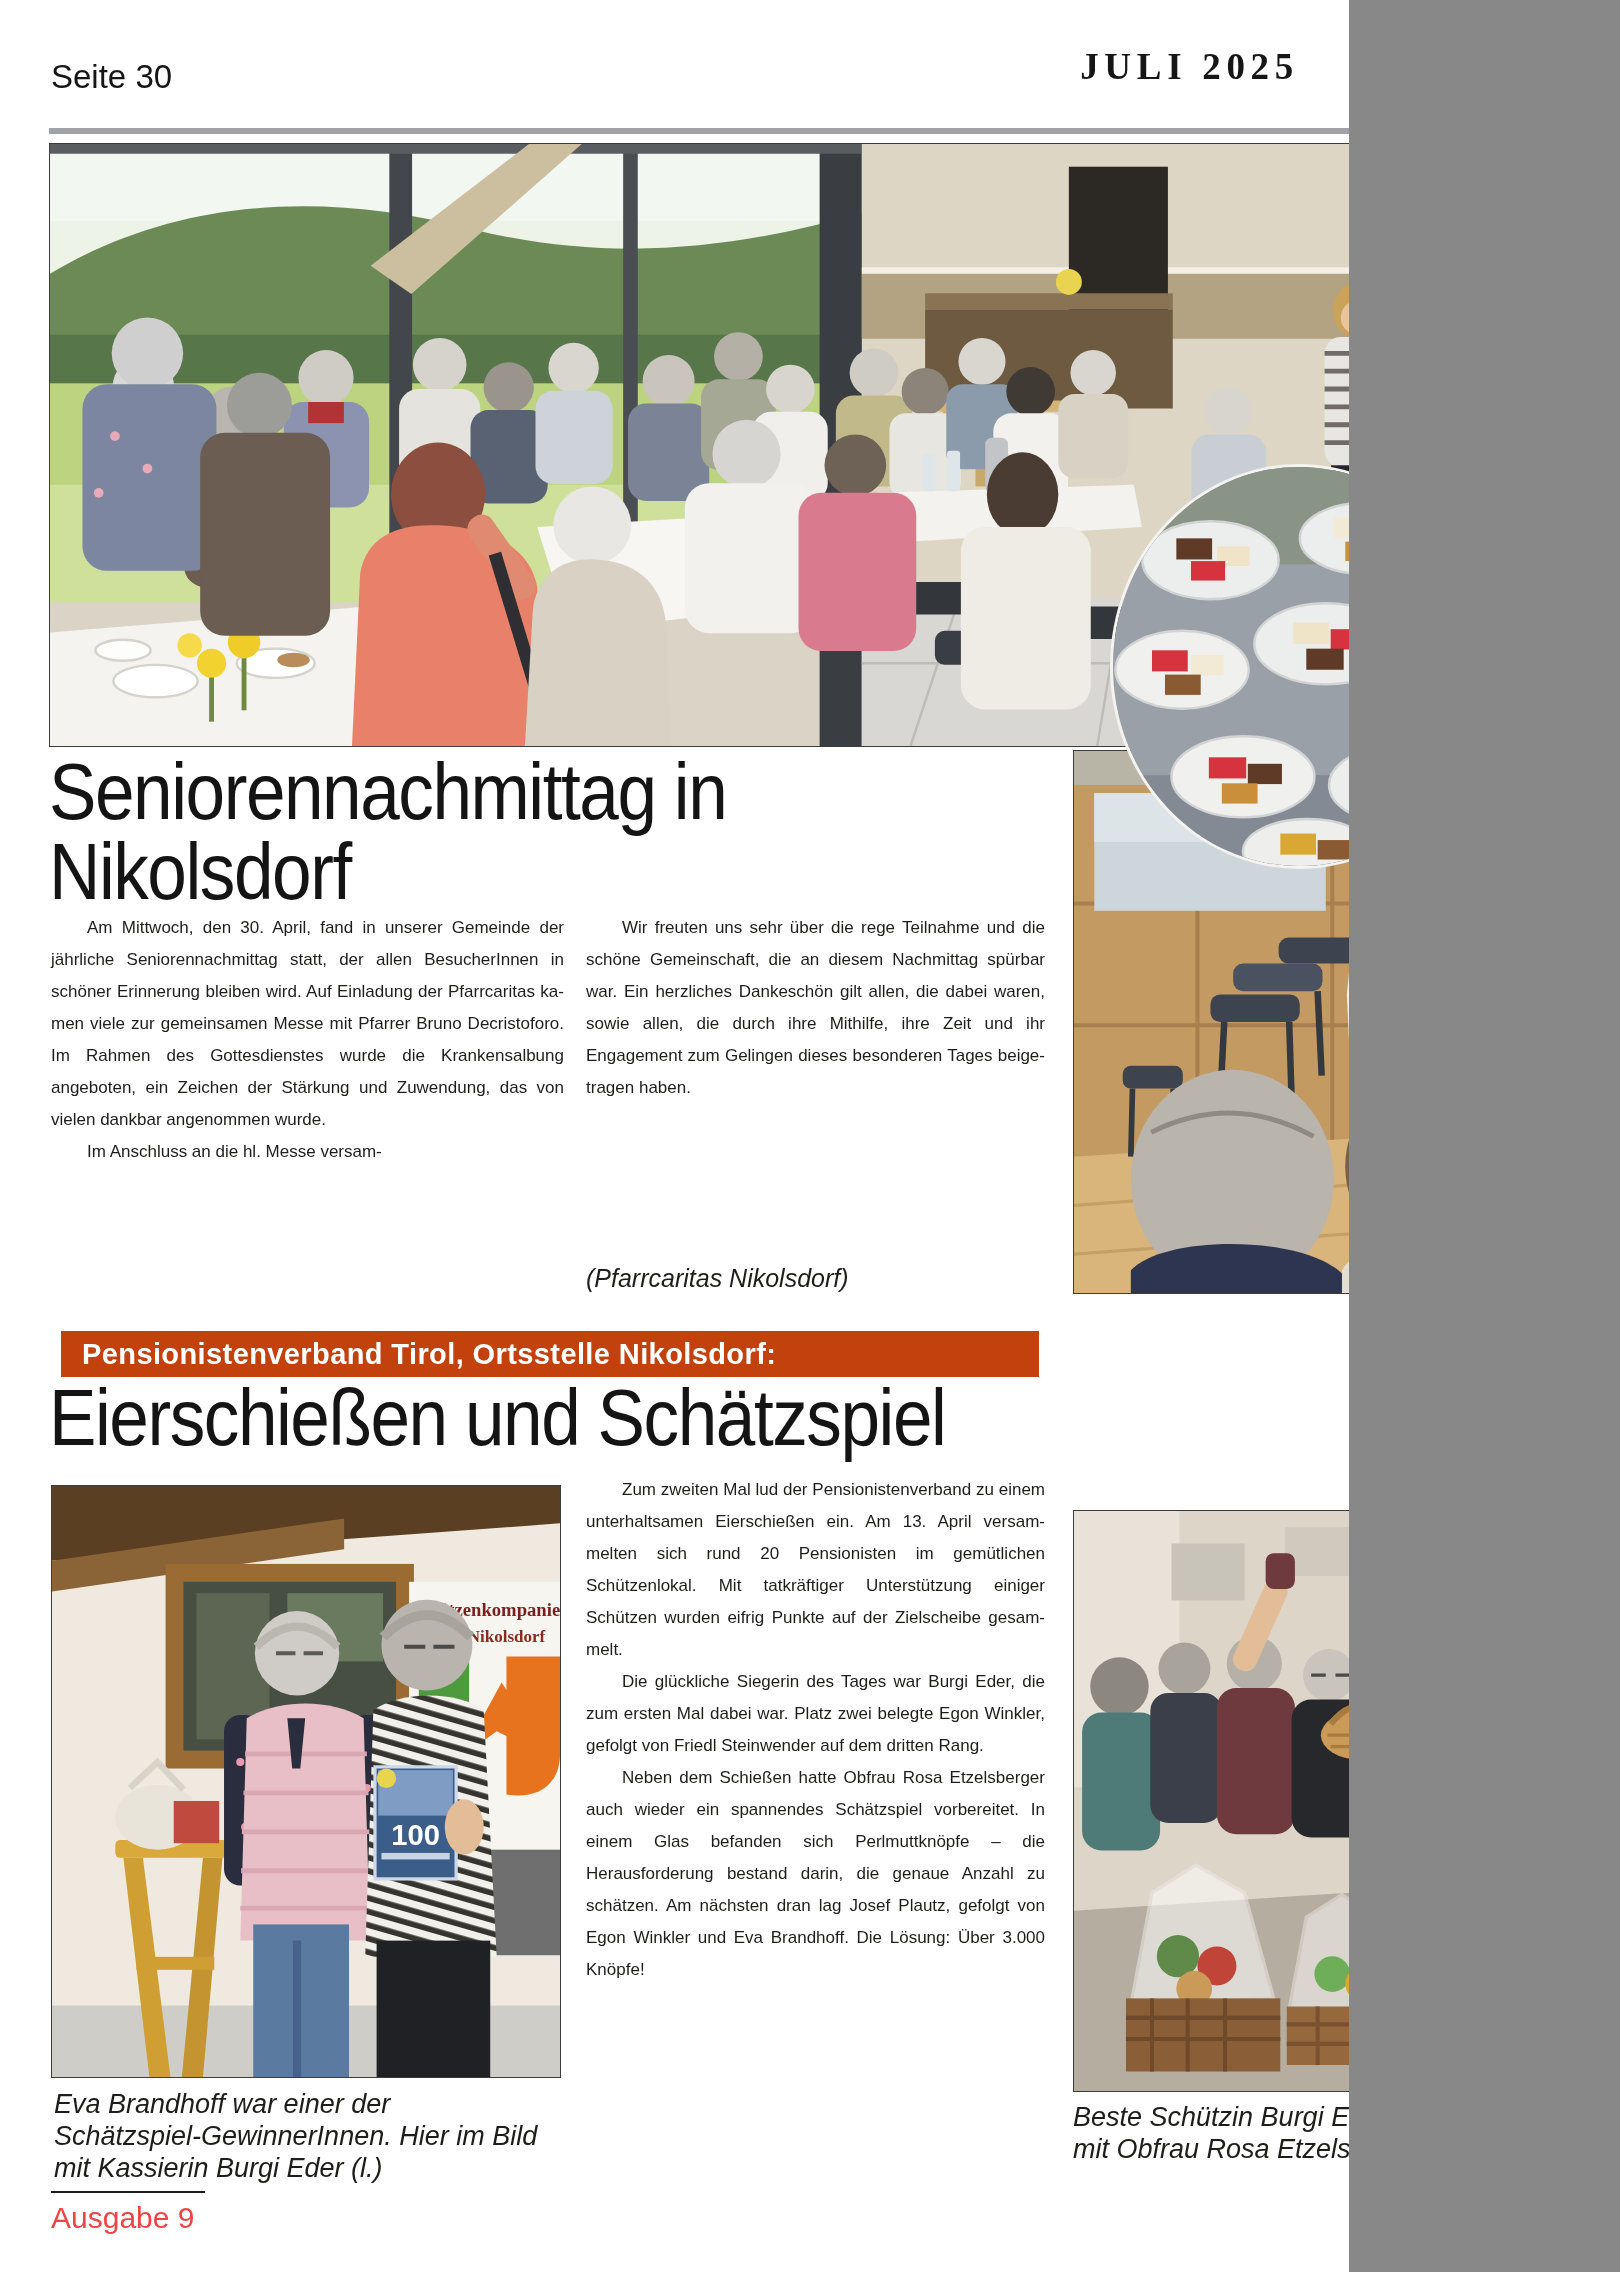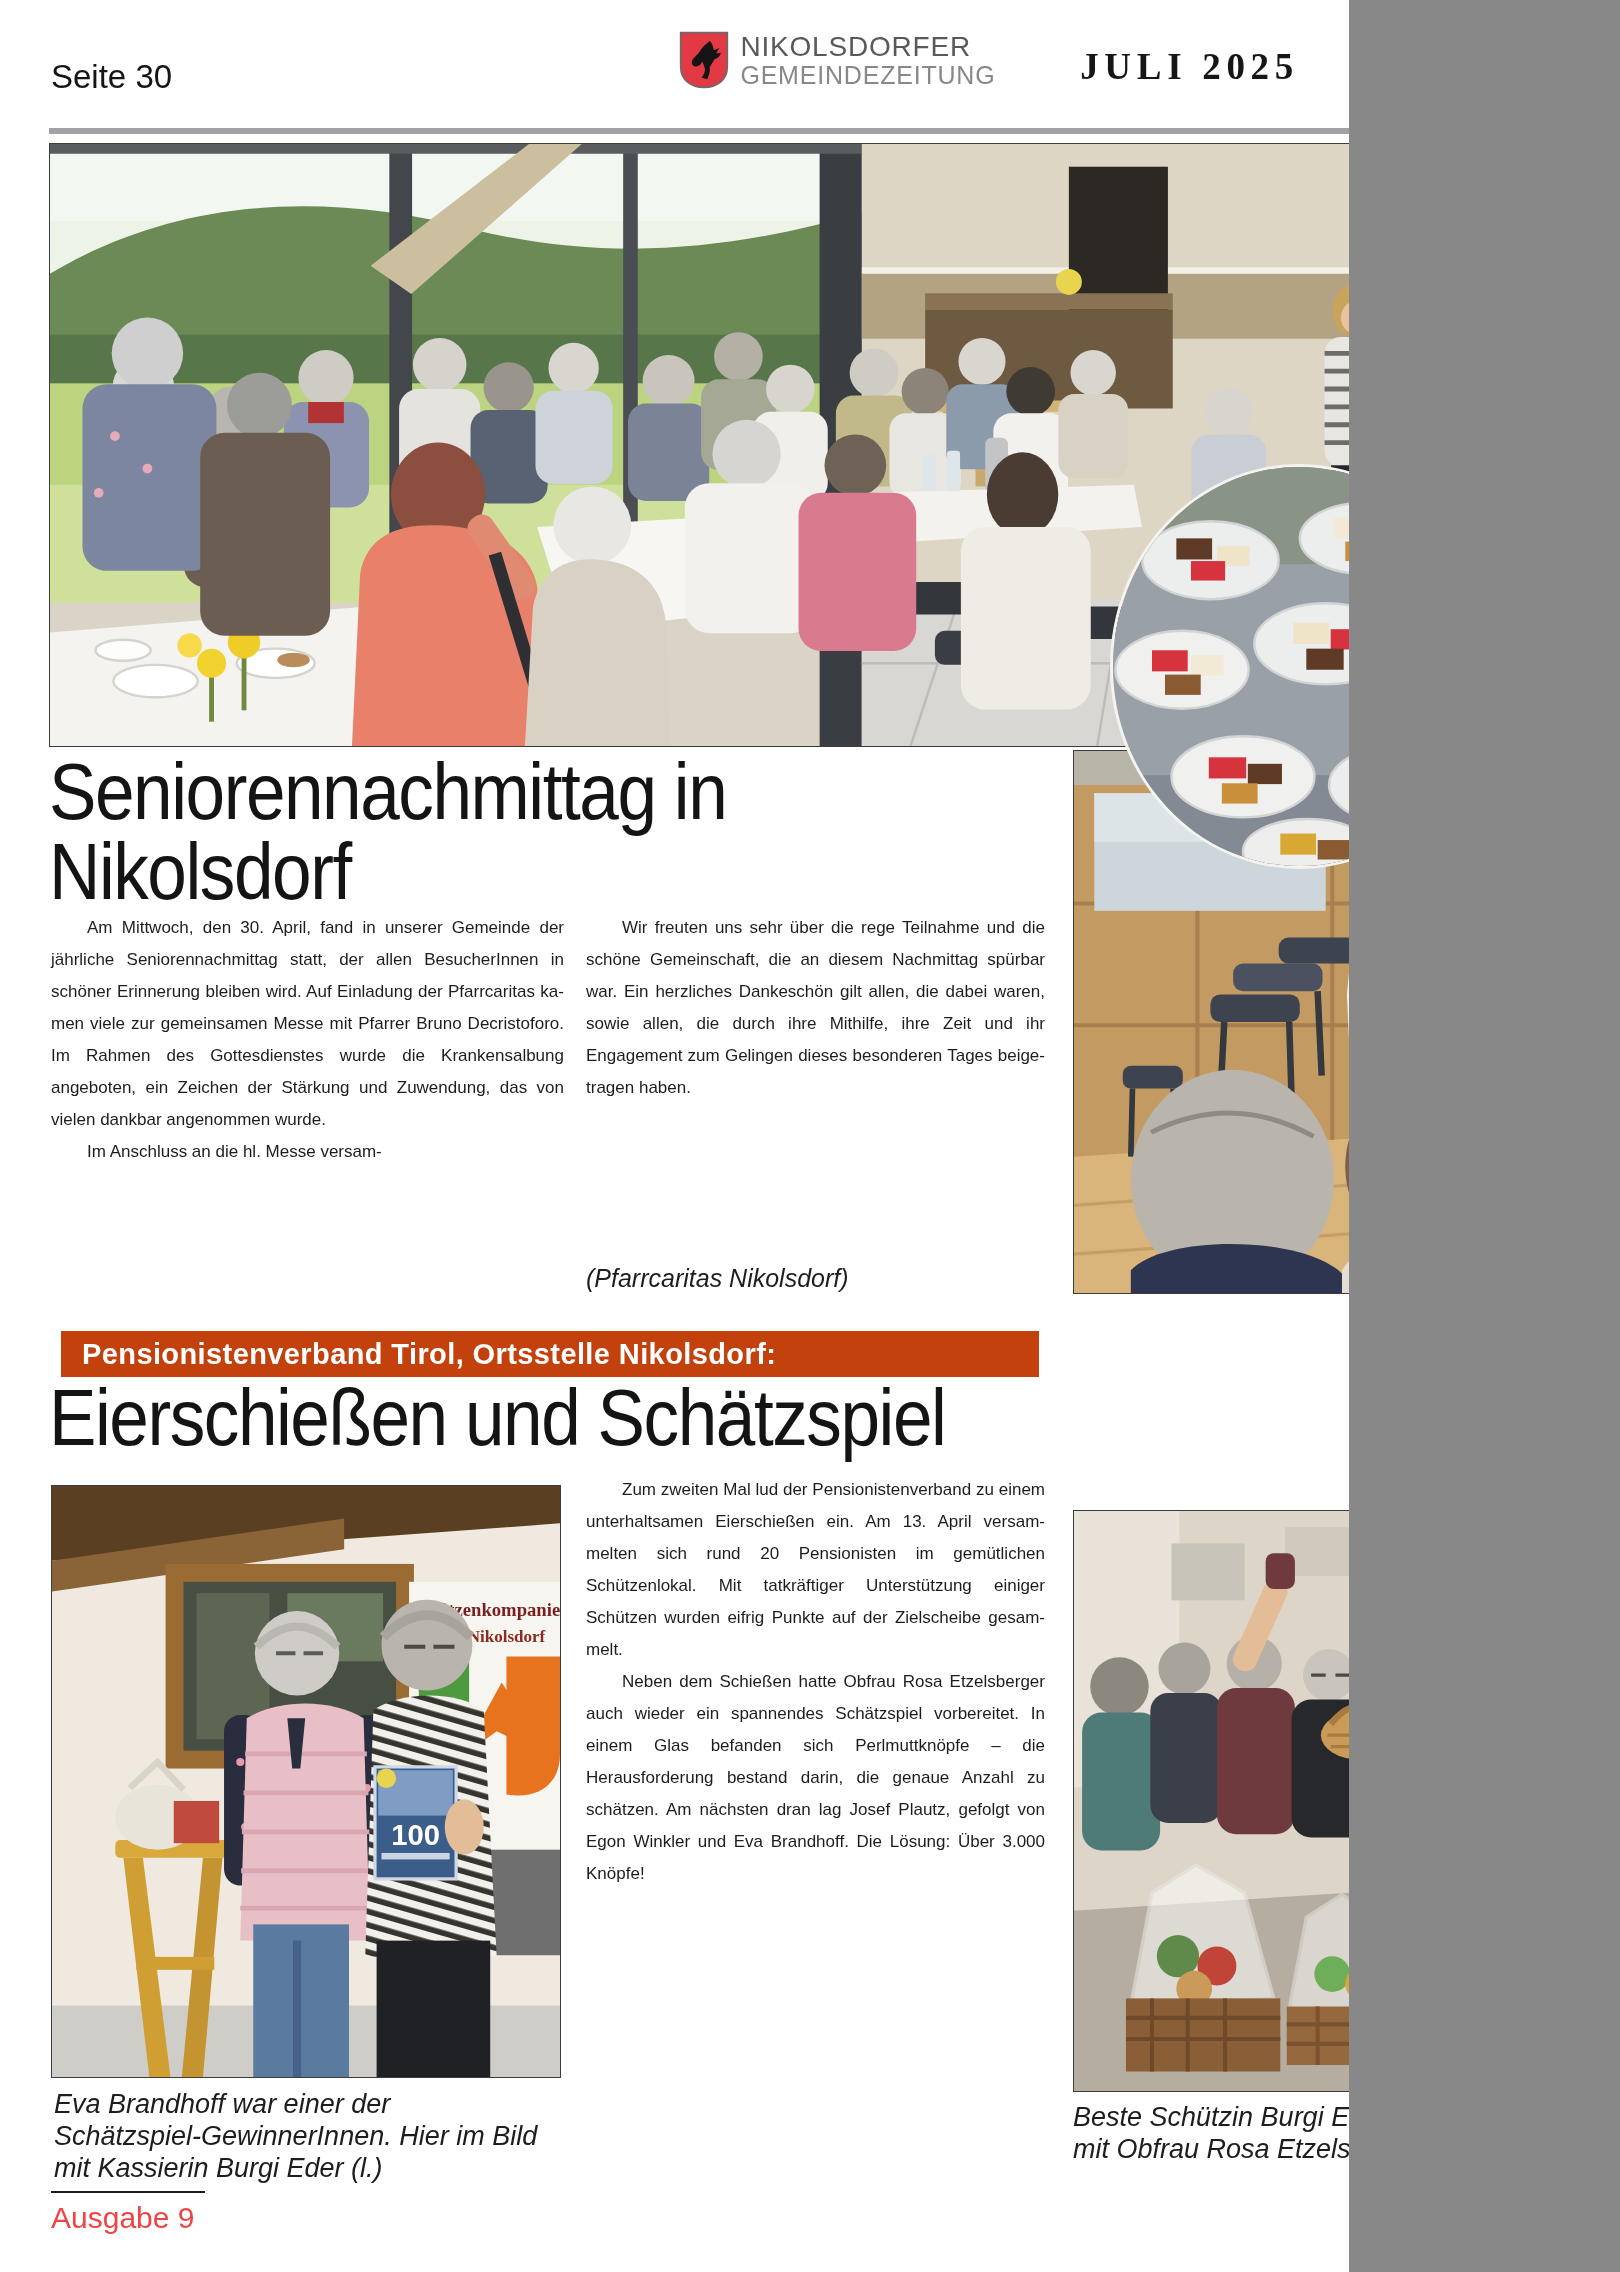--- a/index.html
+++ b/index.html
@@ -50,30 +50,20 @@
   .footer-rule{position:absolute;left:51px;top:2191px;width:154px;height:2.4px;background:#1c1c1c;}
   .footer-label{position:absolute;left:51px;top:2201px;font-size:30px;color:#ef4444;}
 </style>
 </head>
 <body>
 
 <div class="page">
 
   <div class="hdr-pagelabel">Seite 30</div>
 
-  <div class="masthead">
-    <svg class="shield" viewBox="0 0 62 72">
-      <path d="M2 2 H60 V44 C60 62 46 70 31 70 C16 70 2 62 2 44 Z" fill="#e23a44" stroke="#6b6b6b" stroke-width="2"></path>
-      <path d="M38 12 c-3 4 -8 6 -10 10 c-3 5 -6 8 -10 12 c-4 4 -2 9 2 10 c4 1 7 -2 9 -6 l3 8 c1 4 -1 8 -4 12 l7 2 c2 -5 4 -10 3 -15 l6 -10 c4 -1 7 -4 8 -8 l-6 1 l4 -7 l-7 3 c0 -4 -2 -9 -5 -12 z" fill="#141414"></path>
-    </svg>
-    <div>
-      <div class="mh-l1">NIKOLSDORFER</div>
-      <div class="mh-l2">GEMEINDEZEITUNG</div>
-    </div>
-  </div>
 
   <div class="hdr-issue">JULI 2025</div>
   <div class="hdr-rule"></div>
 
   <div class="photo" id="photo-top">
     <svg viewBox="0 0 1876 742" preserveAspectRatio="none">
       <rect width="1876" height="742" fill="#e3ded2"></rect>
       <g>
         <rect x="0" y="0" width="1000" height="742" fill="#eef3e8"></rect>
         <rect x="0" y="0" width="1000" height="95" fill="#f3f7f2"></rect>
@@ -354,20 +344,21 @@
         <path d="M540 610 C560 580 612 580 612 600 L612 668 L540 668 Z" fill="#2a3046"></path>
       </g>
     </svg>
   </div>
 
   <div class="kicker">Pensionistenverband Tirol, Ortsstelle Nikolsdorf:</div>
   <div class="headline" id="headline2">Eierschießen und Schätzspiel</div>
 
   <div class="bodycol" id="a2c">
       <p class="bp ind">Zum zweiten Mal lud der Pensionis­tenverband zu einem unterhaltsamen Eierschießen ein. Am 13. April versam­melten sich rund 20 Pensionisten im ge­mütlichen Schützenlokal. Mit tatkräftiger Unterstützung einiger Schützen wurden eifrig Punkte auf der Zielscheibe gesam­melt.</p>
+      <p class="bp ind">Die glückliche Siegerin des Tages war Burgi Eder, die zum ersten Mal dabei war. Platz zwei belegte Egon Winkler, gefolgt von Friedl Steinwender auf dem dritten Rang.</p>
       <p class="bp ind">Neben dem Schießen hatte Obfrau Rosa Etzelsberger auch wieder ein span­nendes Schätzspiel vorbereitet. In einem Glas befanden sich Perlmuttknöpfe – die Herausforderung bestand darin, die ge­naue Anzahl zu schätzen. Am nächsten dran lag Josef Plautz, gefolgt von Egon Winkler und Eva Brandhoff. Die Lösung: Über 3.000 Knöpfe!</p>
     </div>
 
   <div class="photo" id="photo-women">
     <svg viewBox="0 0 626 728" preserveAspectRatio="none">
       <defs>
         <pattern id="p4stripes" width="10" height="16" patternUnits="userSpaceOnUse" patternTransform="rotate(16)">
           <rect width="10" height="16" fill="#f2f0ea"></rect>
           <rect y="9" width="10" height="7" fill="#35342f"></rect>
         </pattern>

